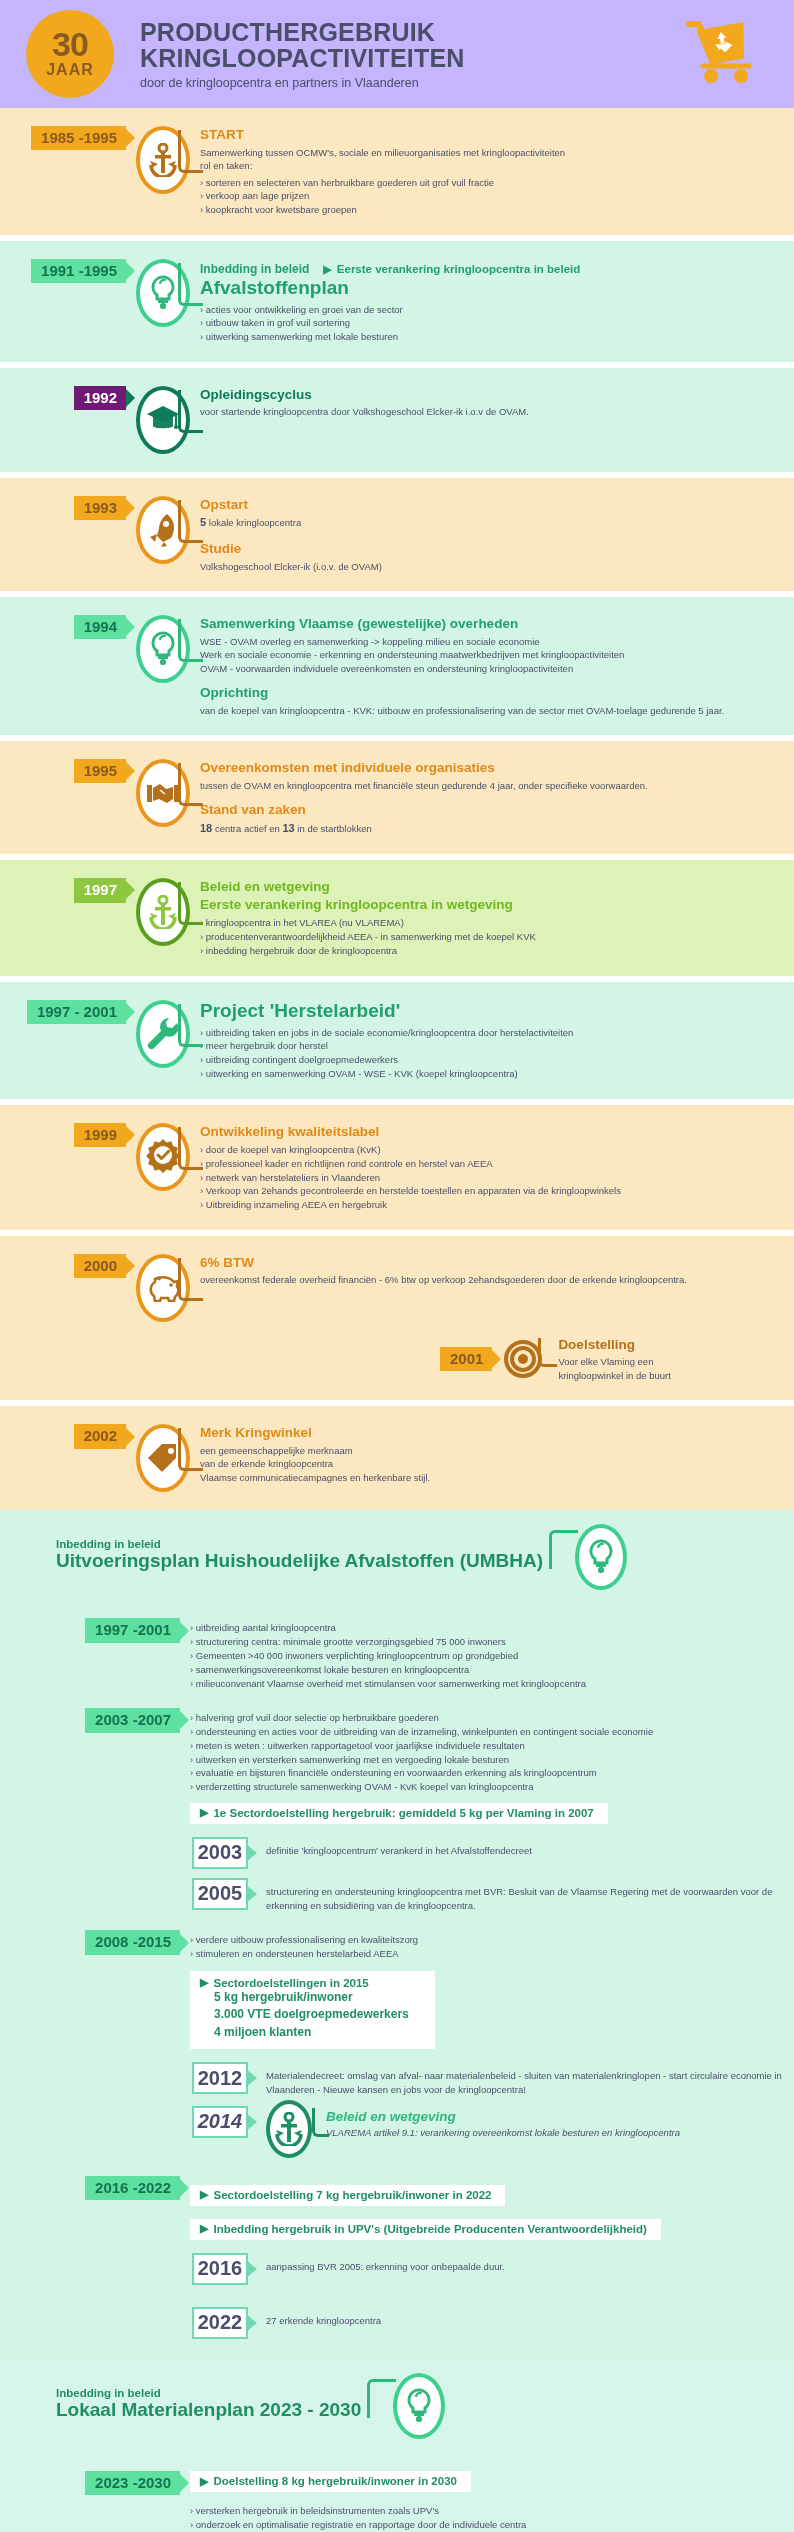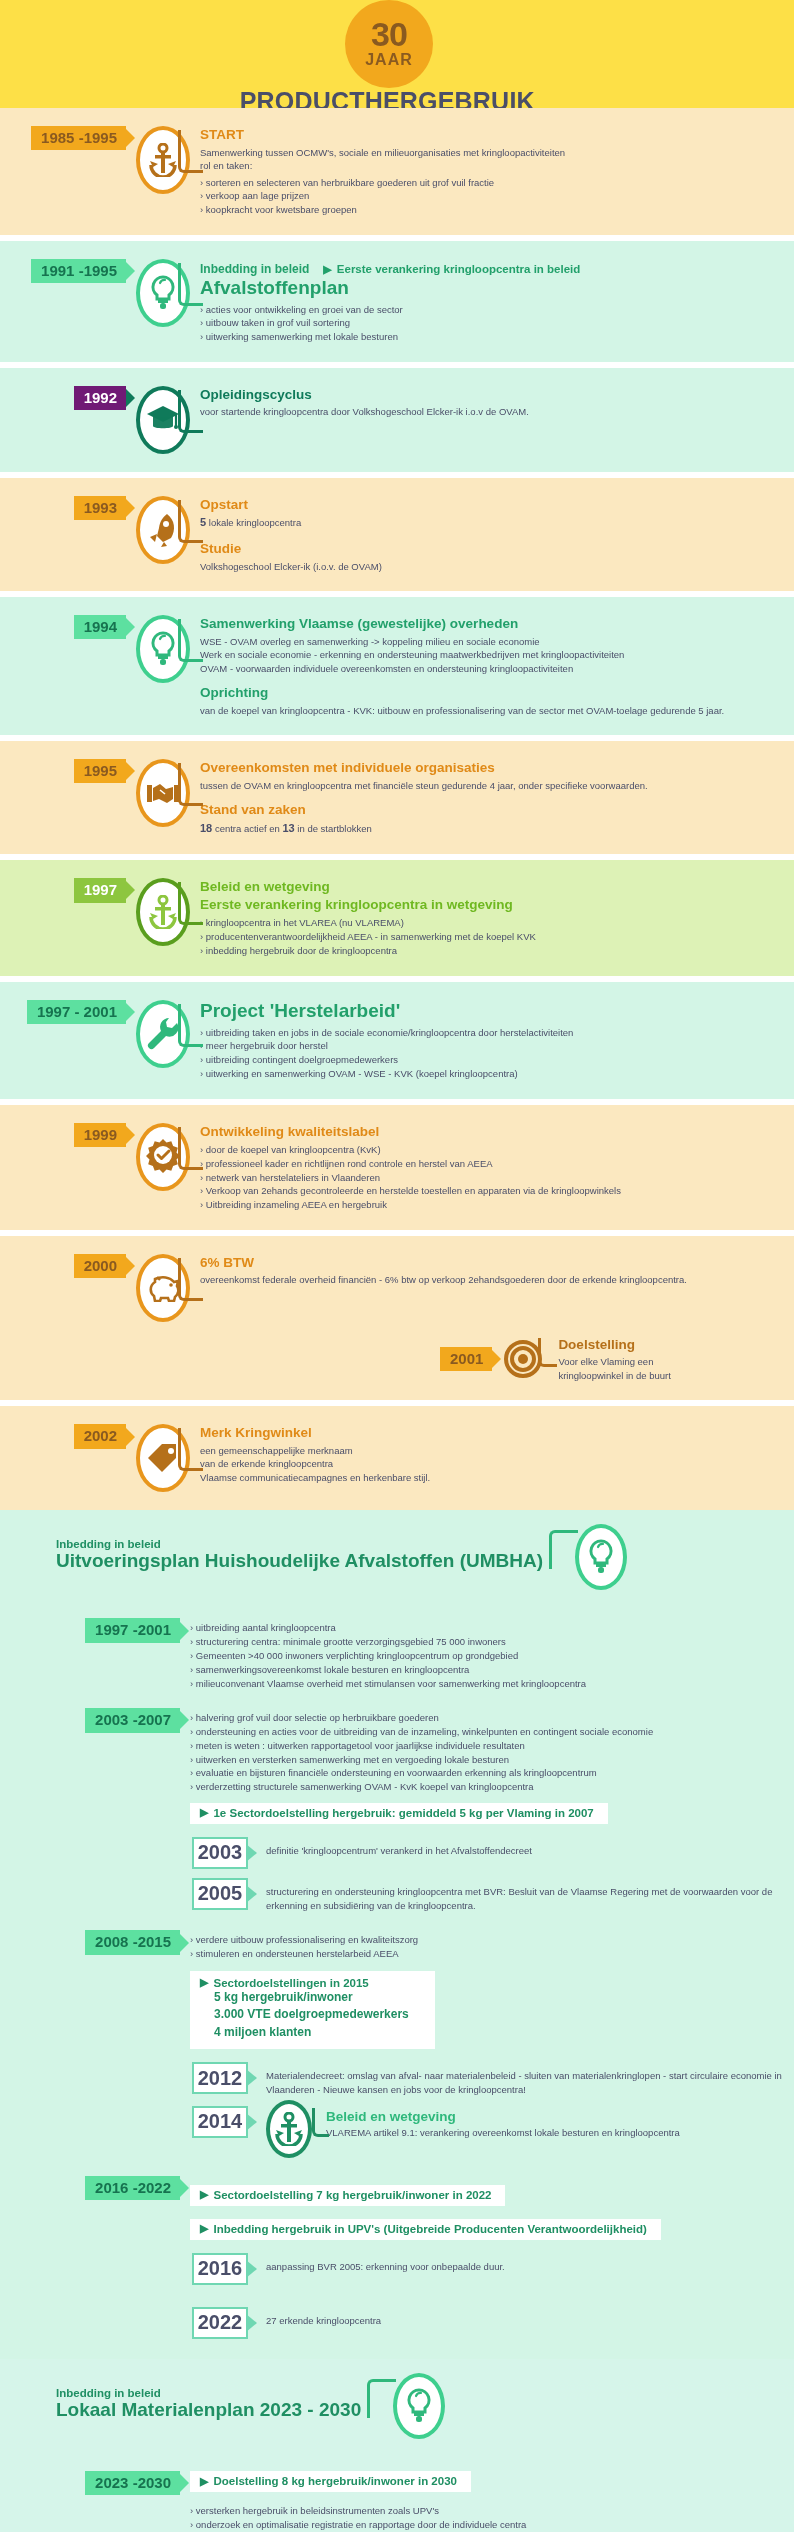--- a/index.html
+++ b/index.html
@@ -6,21 +6,21 @@
   body{
     width:794px;
     background:#ffffff;
     font-family:"Liberation Sans", sans-serif;
     color:#4a4a5e;
     -webkit-font-smoothing:antialiased;
   }
   .page{width:794px;position:relative;overflow:hidden;}
 
   
-  .header{height:108px;display:flex;align-items:center;padding:0 26px;background:#fde047;box-sizing:border-box;flex-direction:column;}
+  .header{height:108px;display:flex;align-items:center;padding:0 26px;background:#c4b5fd;box-sizing:border-box;}
   .badge30{
     width:88px;height:88px;border-radius:50%;background:#f2a81d;
     display:flex;flex-direction:column;align-items:center;justify-content:center;
     flex:0 0 88px;margin-right:16px;
   }
   .badge30 .num{font-size:34px;font-weight:bold;color:#8a5a20;line-height:.9;letter-spacing:-1px;}
   .badge30 .jaar{font-size:16px;font-weight:bold;color:#8a5a20;letter-spacing:1px;margin-top:2px;}
   .titleblock{flex:1 1 auto;padding-left:10px;}
   .title1,.title2{
     font-size:25px;font-weight:bold;color:#4a4e69;letter-spacing:.2px;line-height:1.04;
@@ -539,21 +539,21 @@
               <li>stimuleren en ondersteunen herstelarbeid AEEA</li>
             </ul><div class="whitebox" style="margin-top:10px;padding:6px 26px 8px 10px;">
       <span class="flagline" style="color:#1f8f63;"><span class="tri">▶</span>Sectordoelstellingen in 2015</span>
       <div style="font-size:12px;font-weight:bold;color:#1f8f63;padding-left:14px;line-height:1.45;">5 kg hergebruik/inwoner</div><div style="font-size:12px;font-weight:bold;color:#1f8f63;padding-left:14px;line-height:1.45;">3.000 VTE doelgroepmedewerkers</div><div style="font-size:12px;font-weight:bold;color:#1f8f63;padding-left:14px;line-height:1.45;">4 miljoen klanten</div>
     </div></div>
         </div>
         <div class="subrow" style="margin-left:192px;">
         <div class="smallyear">2012</div>
           <div class="sbtext">Materialendecreet: omslag van afval- naar materialenbeleid - sluiten van materialenkringlopen - start circulaire economie in Vlaanderen - Nieuwe kansen en jobs voor de kringloopcentra!</div>
         </div>
-        <div class="subrow" style="margin-left:192px;">
+        <div class="subrow" style="margin-left:192px;font-style:italic;">
         <div class="smallyear">2014</div>
           <div style="display:flex;align-items:flex-start;gap:14px;">
           <div style="margin-top:-6px;">
               <div class="oval" style="width:46px;height:58px;border:4px solid #1f8f63;">
       <span>
                   <svg width="30" height="34" viewBox="0 0 30 34">
                     <circle cx="15" cy="5" r="4" fill="none" stroke="#1f8f63" stroke-width="3"></circle>
                     <rect x="13" y="8" width="4" height="22" fill="#1f8f63"></rect>
                     <rect x="7" y="12" width="16" height="3.5" fill="#1f8f63"></rect>
                     <path d="M3 22 a12 12 0 0 0 24 0" fill="none" stroke="#1f8f63" stroke-width="3.5"></path>

